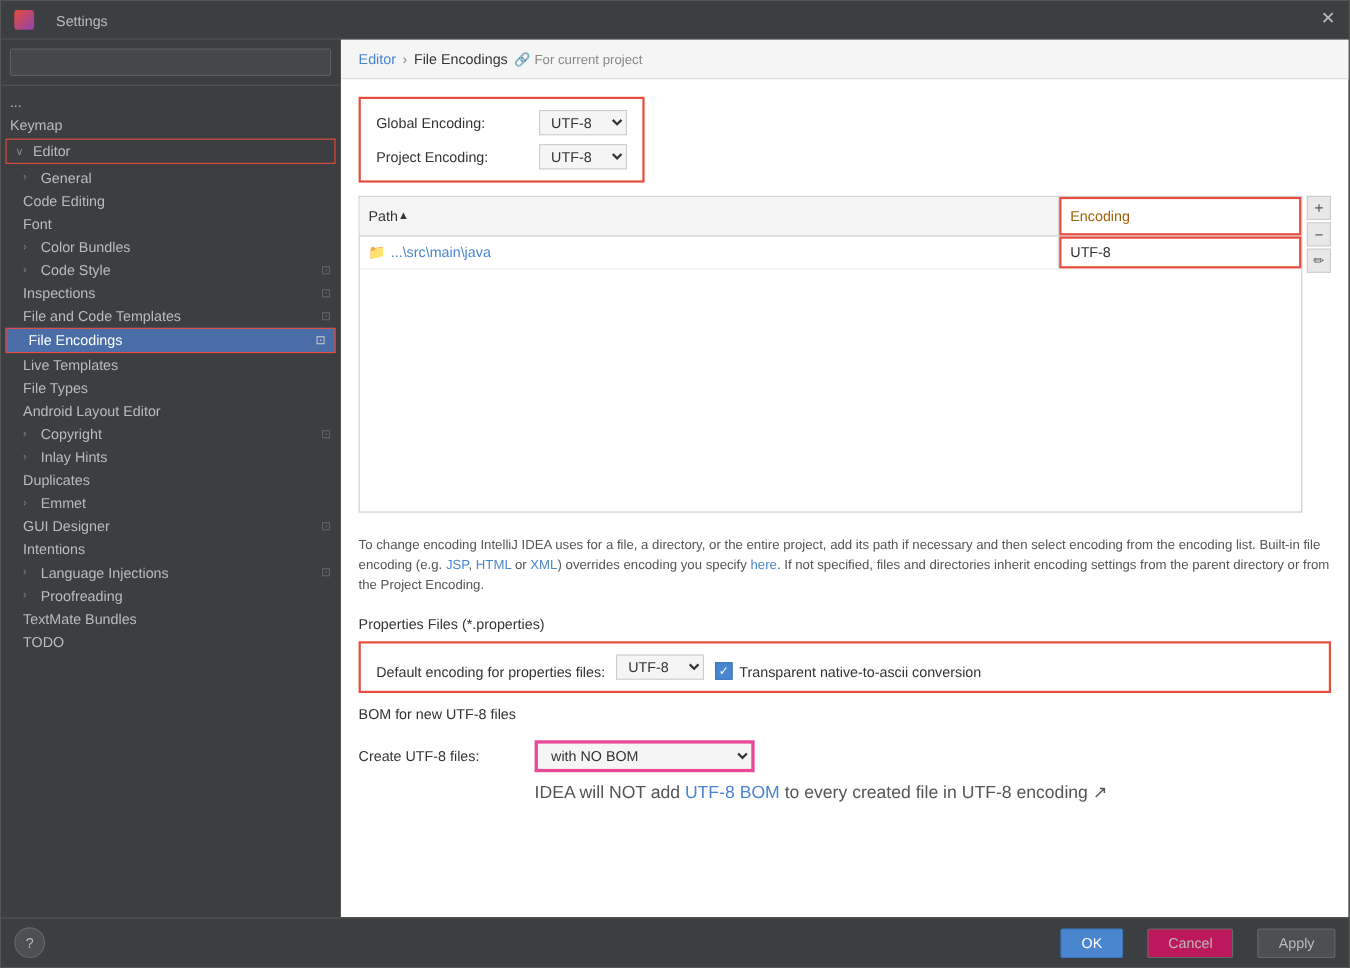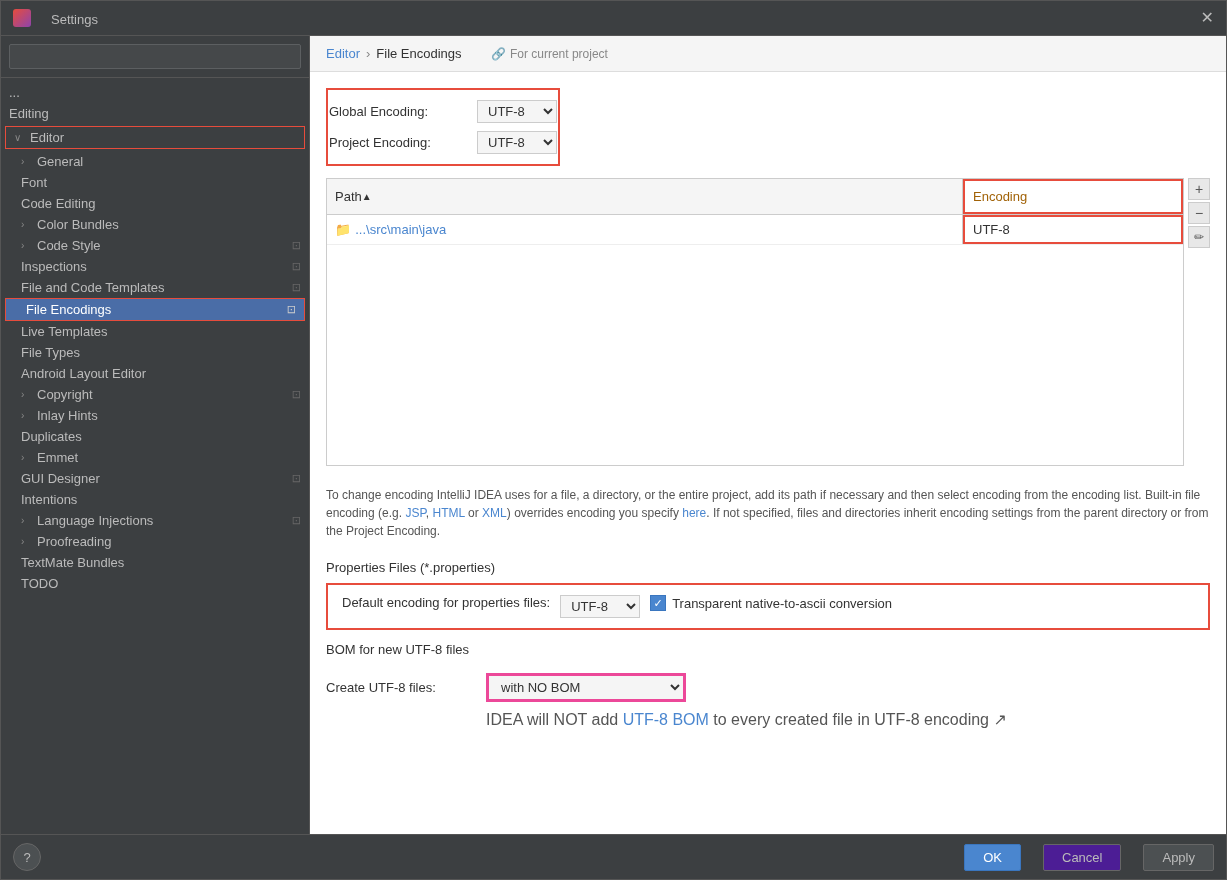--- a/index.html
+++ b/index.html
@@ -19,21 +19,21 @@
     .tree-item.selected { background: #4a6da7; color: #fff; }
     .tree-item.selected .copy-icon { color: #fff; }
     .tree-item.indent1 { padding-left: 20px; }
     .tree-arrow { font-size: 10px; color: #888; width: 12px; }
     .tree-label { flex: 1; }
     .copy-icon { font-size: 11px; color: #666; }
     
     .right-panel { flex: 1; background: #fff; display: flex; flex-direction: column; color: #000; }
     .breadcrumb { padding: 10px 16px; border-bottom: 1px solid #ddd; display: flex; align-items: center; gap: 6px; font-size: 13px; color: #333; background: #f5f5f5; }
     .breadcrumb-sep { color: #888; }
-    .for-current { color: #888; font-size: 12px; margin-left: 24px; }
+    .for-current { color: #888; font-size: 12px; margin-left: 0; }
     .panel-body { flex: 1; overflow-y: auto; padding: 16px; display: flex; flex-direction: column; gap: 12px; }
     .encoding-row { display: flex; align-items: center; gap: 8px; }
     .encoding-label { color: #333; width: 140px; }
     .encoding-select { background: #f5f5f5; border: 1px solid #ccc; padding: 2px 6px; font-size: 13px; color: #333; cursor: pointer; min-width: 80px; }
     .table-btn { background: #e8e8e8; border: 1px solid #ccc; cursor: pointer; width: 22px; height: 22px; display: flex; align-items: center; justify-content: center; font-size: 14px; color: #555; }
     
     .info-text { font-size: 12px; color: #555; line-height: 1.5; padding: 8px 0; }
     .info-link { color: #4a86cf; }
     
     .section-title { font-size: 13px; color: #333; font-weight: normal; margin-bottom: 8px; }
@@ -43,21 +43,21 @@
     .bom-row { display: flex; align-items: center; gap: 10px; }
     .bom-label { color: #333; width: 150px; }
     .bom-select { background: #f5f5f5; border: 3px solid #ec4899; padding: 3px 8px; font-size: 13px; color: #333; cursor: pointer; min-width: 200px; }
     .bom-info { font-size: 16px; color: #555; padding-left: 160px; }
     .bom-info-link { color: #4a86cf; }
     
     .dialog-footer { border-top: 1px solid #555; padding: 8px 12px; display: flex; justify-content: space-between; align-items: center; background: #3c3f41; }
     .footer-right { display: flex; gap: 22px; }
     .btn { padding: 5px 18px; font-size: 13px; cursor: pointer; border-radius: 2px; }
     .btn-ok { background: #4a86cf; color: #fff; border: 1px solid #3a76bf; }
-    .btn-cancel { background: #4c1d95; color: #bbb; border: 1px solid #666; }
+    .btn-cancel { background: #be185d; color: #bbb; border: 1px solid #666; }
     .btn-apply { background: #4c5052; color: #bbb; border: 1px solid #666; }
     .editor-label { color: #4a86cf; font-size: 13px; }
   </style>
 </head>
 <body>
 
 <div class="dialog">
 
   <div class="title-bar">
     <div class="title-bar-left">
@@ -73,39 +73,39 @@
       <div class="search-box">
         <input class="search-input" type="text" placeholder="" style="">
       </div>
       <div class="sidebar-tree">
 
         <div class="tree-item">
           <span class="tree-label">...</span>
         </div>
 
         <div class="tree-item">
-          <span class="tree-label" style="color:#bbb;">Editing</span>
+          <span class="tree-label" style="color:#bbb;">Keymap</span>
         </div>
 
         <div class="tree-item" style="border: 1px solid #e74c3c; margin: 2px 4px; color:#bbb;">
           <span class="tree-arrow">∨</span>
           <span class="tree-label" style="color:#bbb;">Editor</span>
         </div>
 
         <div class="tree-item indent1">
           <span class="tree-arrow">›</span>
           <span class="tree-label">General</span>
         </div>
 
         <div class="tree-item indent1">
+          <span class="tree-label">Code Editing</span>
+        </div>
+
+        <div class="tree-item indent1">
           <span class="tree-label">Font</span>
-        </div>
-
-        <div class="tree-item indent1">
-          <span class="tree-label">Code Editing</span>
         </div>
 
         <div class="tree-item indent1">
           <span class="tree-arrow">›</span>
           <span class="tree-label">Color Bundles</span>
         </div>
 
         <div class="tree-item indent1">
           <span class="tree-arrow">›</span>
           <span class="tree-label">Code Style</span>
@@ -196,21 +196,21 @@
         <span class="breadcrumb-sep">›</span>
         <span style="color:#333;">File Encodings</span>
         <span class="for-current">
           <span style="font-size:12px;">🔗</span>
           <span>For current project</span>
         </span>
       </div>
 
       <div class="panel-body">
 
-        <div style="border: 2px solid #e74c3c; padding: 10px 1px; display: inline-flex; flex-direction: column; gap: 8px; width: fit-content; justify-content: space-between;">
+        <div style="border: 2px solid #e74c3c; padding: 10px 14px; display: inline-flex; flex-direction: column; gap: 8px; width: fit-content; justify-content: space-between;">
           <div class="encoding-row">
             <span class="encoding-label">Global Encoding:</span>
             <select class="encoding-select">
               <option>UTF-8</option>
             </select>
           </div>
           <div class="encoding-row">
             <span class="encoding-label">Project Encoding:</span>
             <select class="encoding-select">
               <option>UTF-8</option>
@@ -252,21 +252,21 @@
         </div>
 
         <div class="info-text">
           To change encoding IntelliJ IDEA uses for a file, a directory, or the entire project, add its path if necessary and then select encoding from
           the encoding list. Built-in file encoding (e.g. <span class="info-link">JSP</span>, <span class="info-link">HTML</span> or <span class="info-link">XML</span>) overrides encoding you specify <span class="info-link">here</span>. If not specified, files and directories
           inherit encoding settings from the parent directory or from the Project Encoding.
         </div>
 
         <div>
           <div class="section-title">Properties Files (*.properties)</div>
-          <div style="border: 2px solid #e74c3c; padding: 10px 14px; display:flex; align-items:flex-start; gap:10px;">
+          <div style="border: 2px solid #e74c3c; padding: 10px 14px; display:flex; align-items:flex-end; gap:10px;">
             <span style="color:#333;">Default encoding for properties files:</span>
             <select class="encoding-select">
               <option>UTF-8</option>
             </select>
             <div style="display:flex; align-items:center; gap:6px;">
               <div class="checkbox-checked">✓</div>
               <span style="color:#333;">Transparent native-to-ascii conversion</span>
             </div>
           </div>
         </div>

